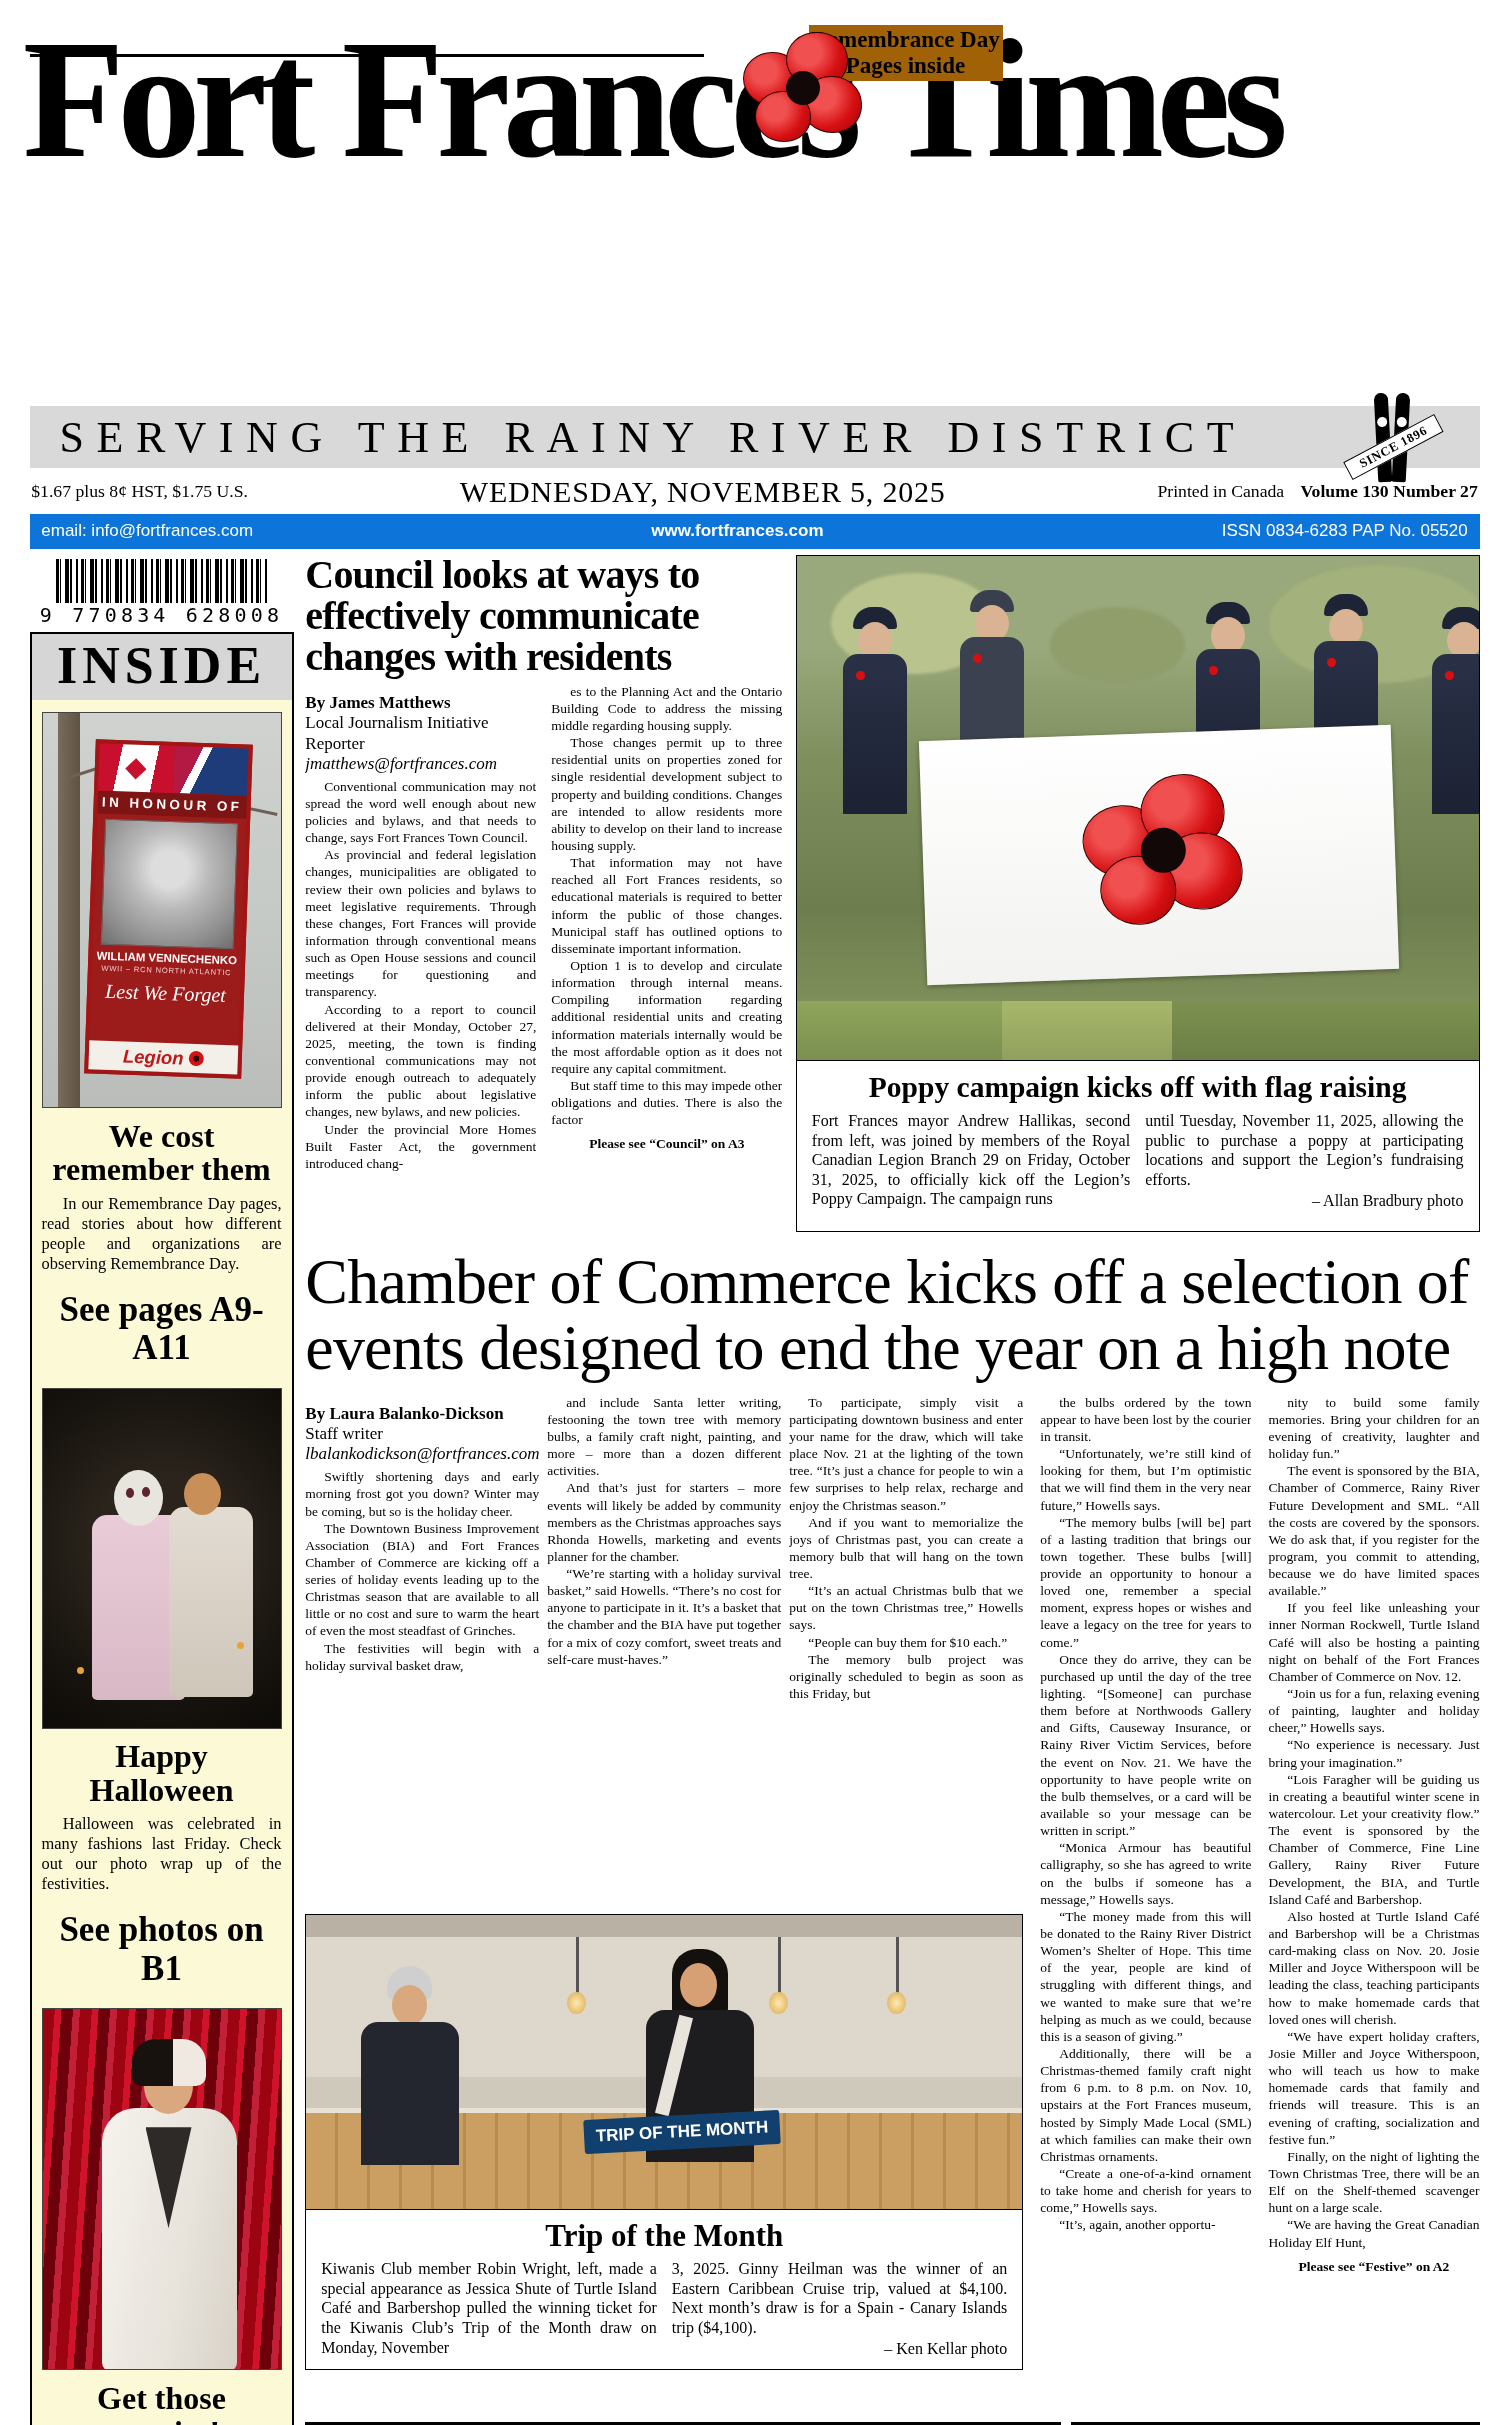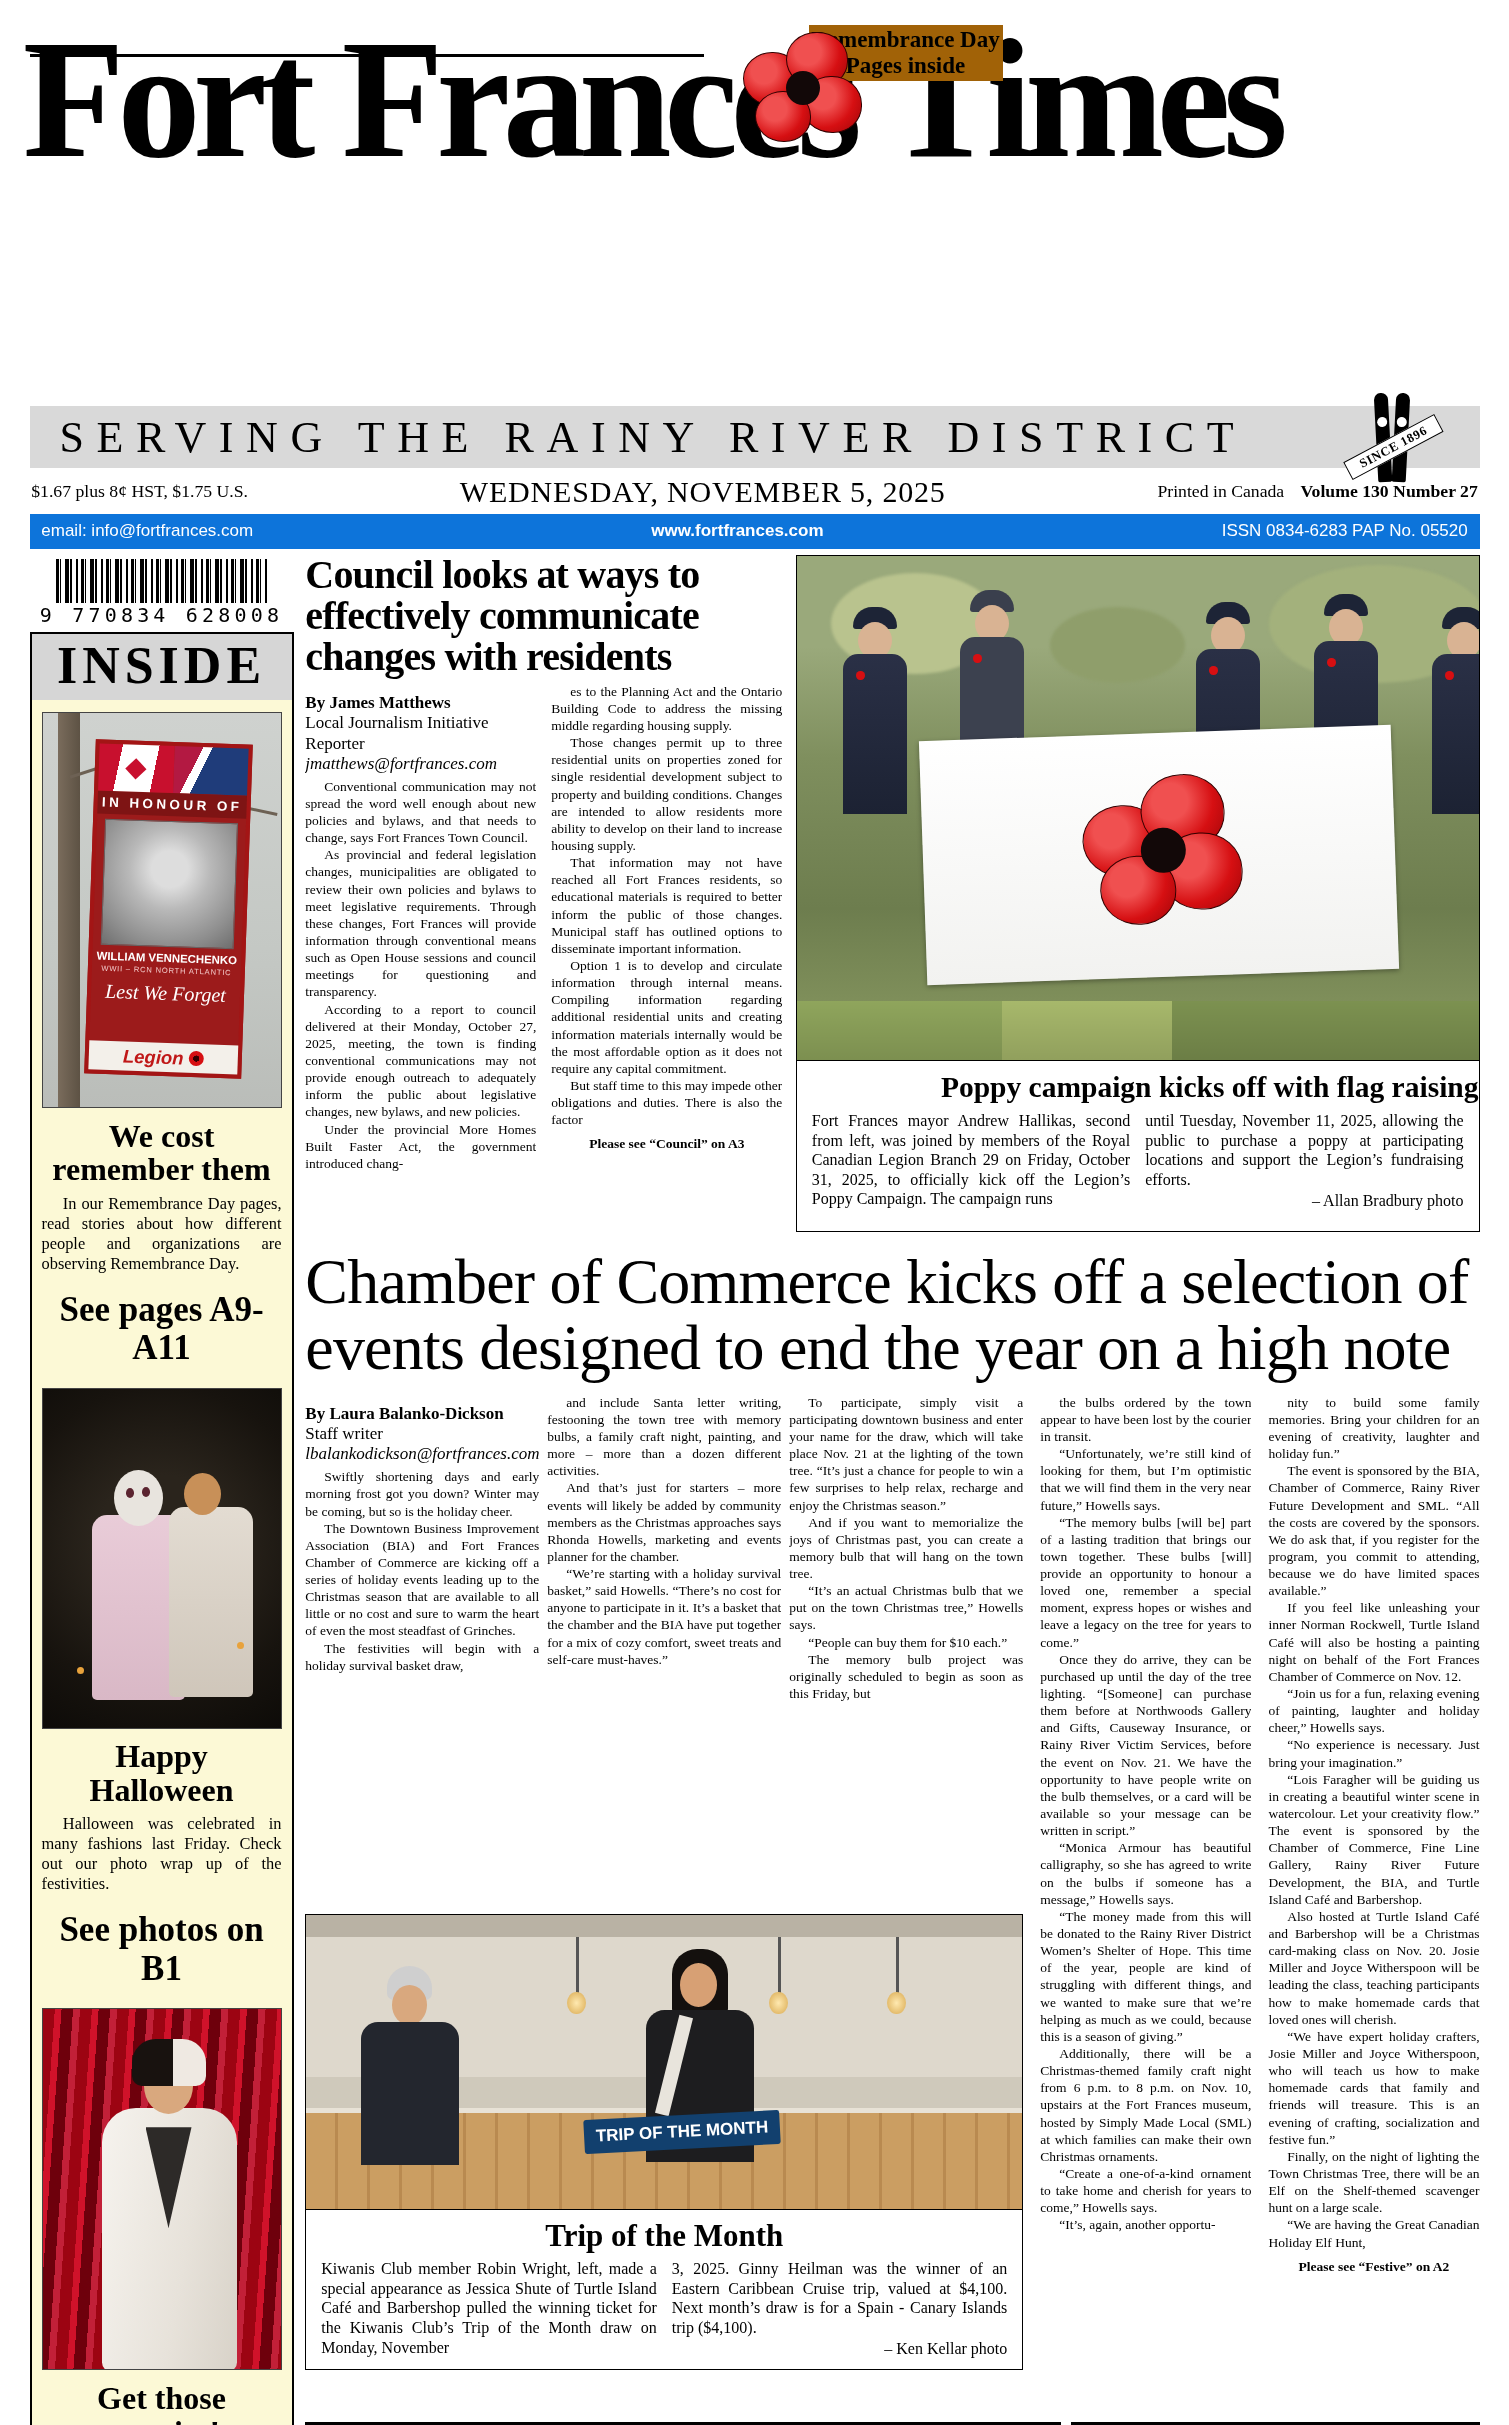--- a/index.html
+++ b/index.html
@@ -107,21 +107,21 @@
     background:linear-gradient(#9aa97b 0 18%, #7f8f5e 40%, #6d7d4e 70%, #8a9a62); }
   .blotch { position:absolute; border-radius:50%; filter:blur(1.7px); }
   .vet { position:absolute; }
   .vet .beret { position:absolute; left:5px; top:0; width:44px; height:22px; background:#1d2436; border-radius:22px 22px 3.4px 3.4px; }
   .vet .face { position:absolute; left:10px; top:15px; width:34px; height:37px; background:#d9b393; border-radius:50%; }
   .vet .torso { position:absolute; left:-5px; top:47px; width:64px; height:160px; background:linear-gradient(#2a3046,#1c2233); border-radius:15px 15px 0 0; }
   .vet .pin { position:absolute; left:8.4px; top:64px; width:8.4px; height:8.4px; background:#d60f12; border-radius:50%; }
   .flag { position:absolute; left:126px; top:177px; width:472px; height:244px; background:linear-gradient(#ffffff,#f2f2f0); transform:rotate(-2deg); box-shadow:0 1.7px 5px rgba(0,0,0,.35); }
   .flag-poppy { left:152px; top:34px; width:177px; height:168px; }
   .grass { position:absolute; left:0; bottom:0; width:100%; height:59px; background:linear-gradient(#00000000,#00000022), linear-gradient(90deg,#8fa55c 0 30%, #a7b86b 30% 55%, #7c9150 55%); }
-  .cap-title { text-align:right; font-size:29.5px; font-weight:bold; margin:10px 0 6.7px; }
+  .cap-title { text-align:center; font-size:29.5px; font-weight:bold; margin:10px 0 6.7px; }
   .cap-cols { display:flex; gap:15px; padding:0 15px 10px; }
   .cap-col { flex:1; font-size:16px; line-height:1.22; text-align:justify; }
   .credit { text-align:right; font-weight:normal; margin-top:1.7px; }
 
   
   .headline2 { font-size:64px; font-weight:400; line-height:1.04; letter-spacing:-0.8px; margin:17px 0 11.8px; }
   .row3 { display:flex; gap:17px; }
   .a2-left { width:718px; flex:none; }
   .a2-left-cols { display:flex; gap:8px; height:512px; overflow:hidden; }
   .a2-right { flex:1; display:flex; gap:17px; height:1017px; overflow:hidden; }

